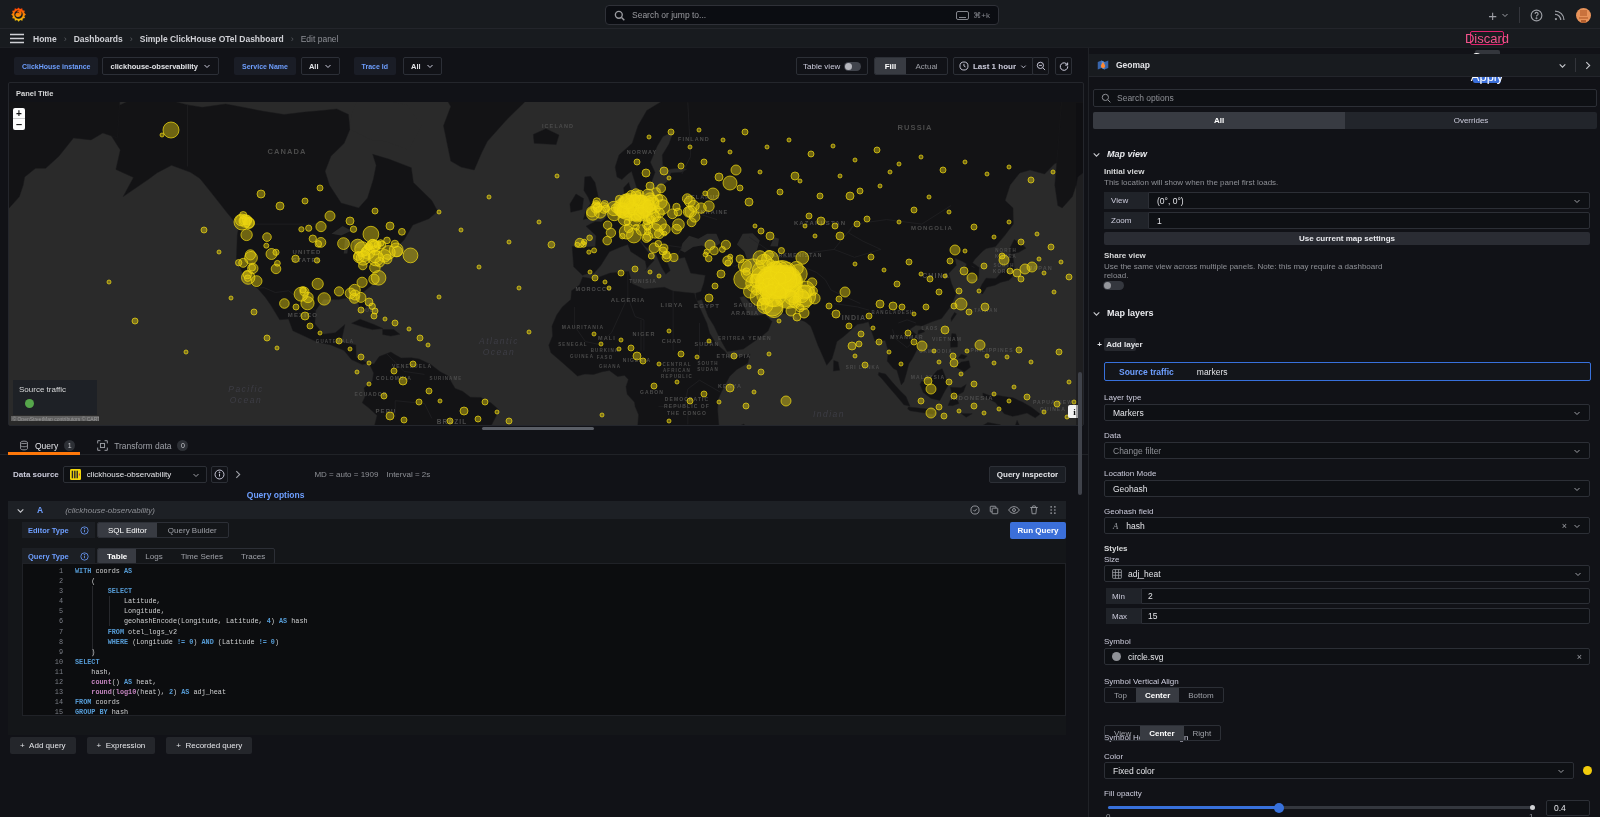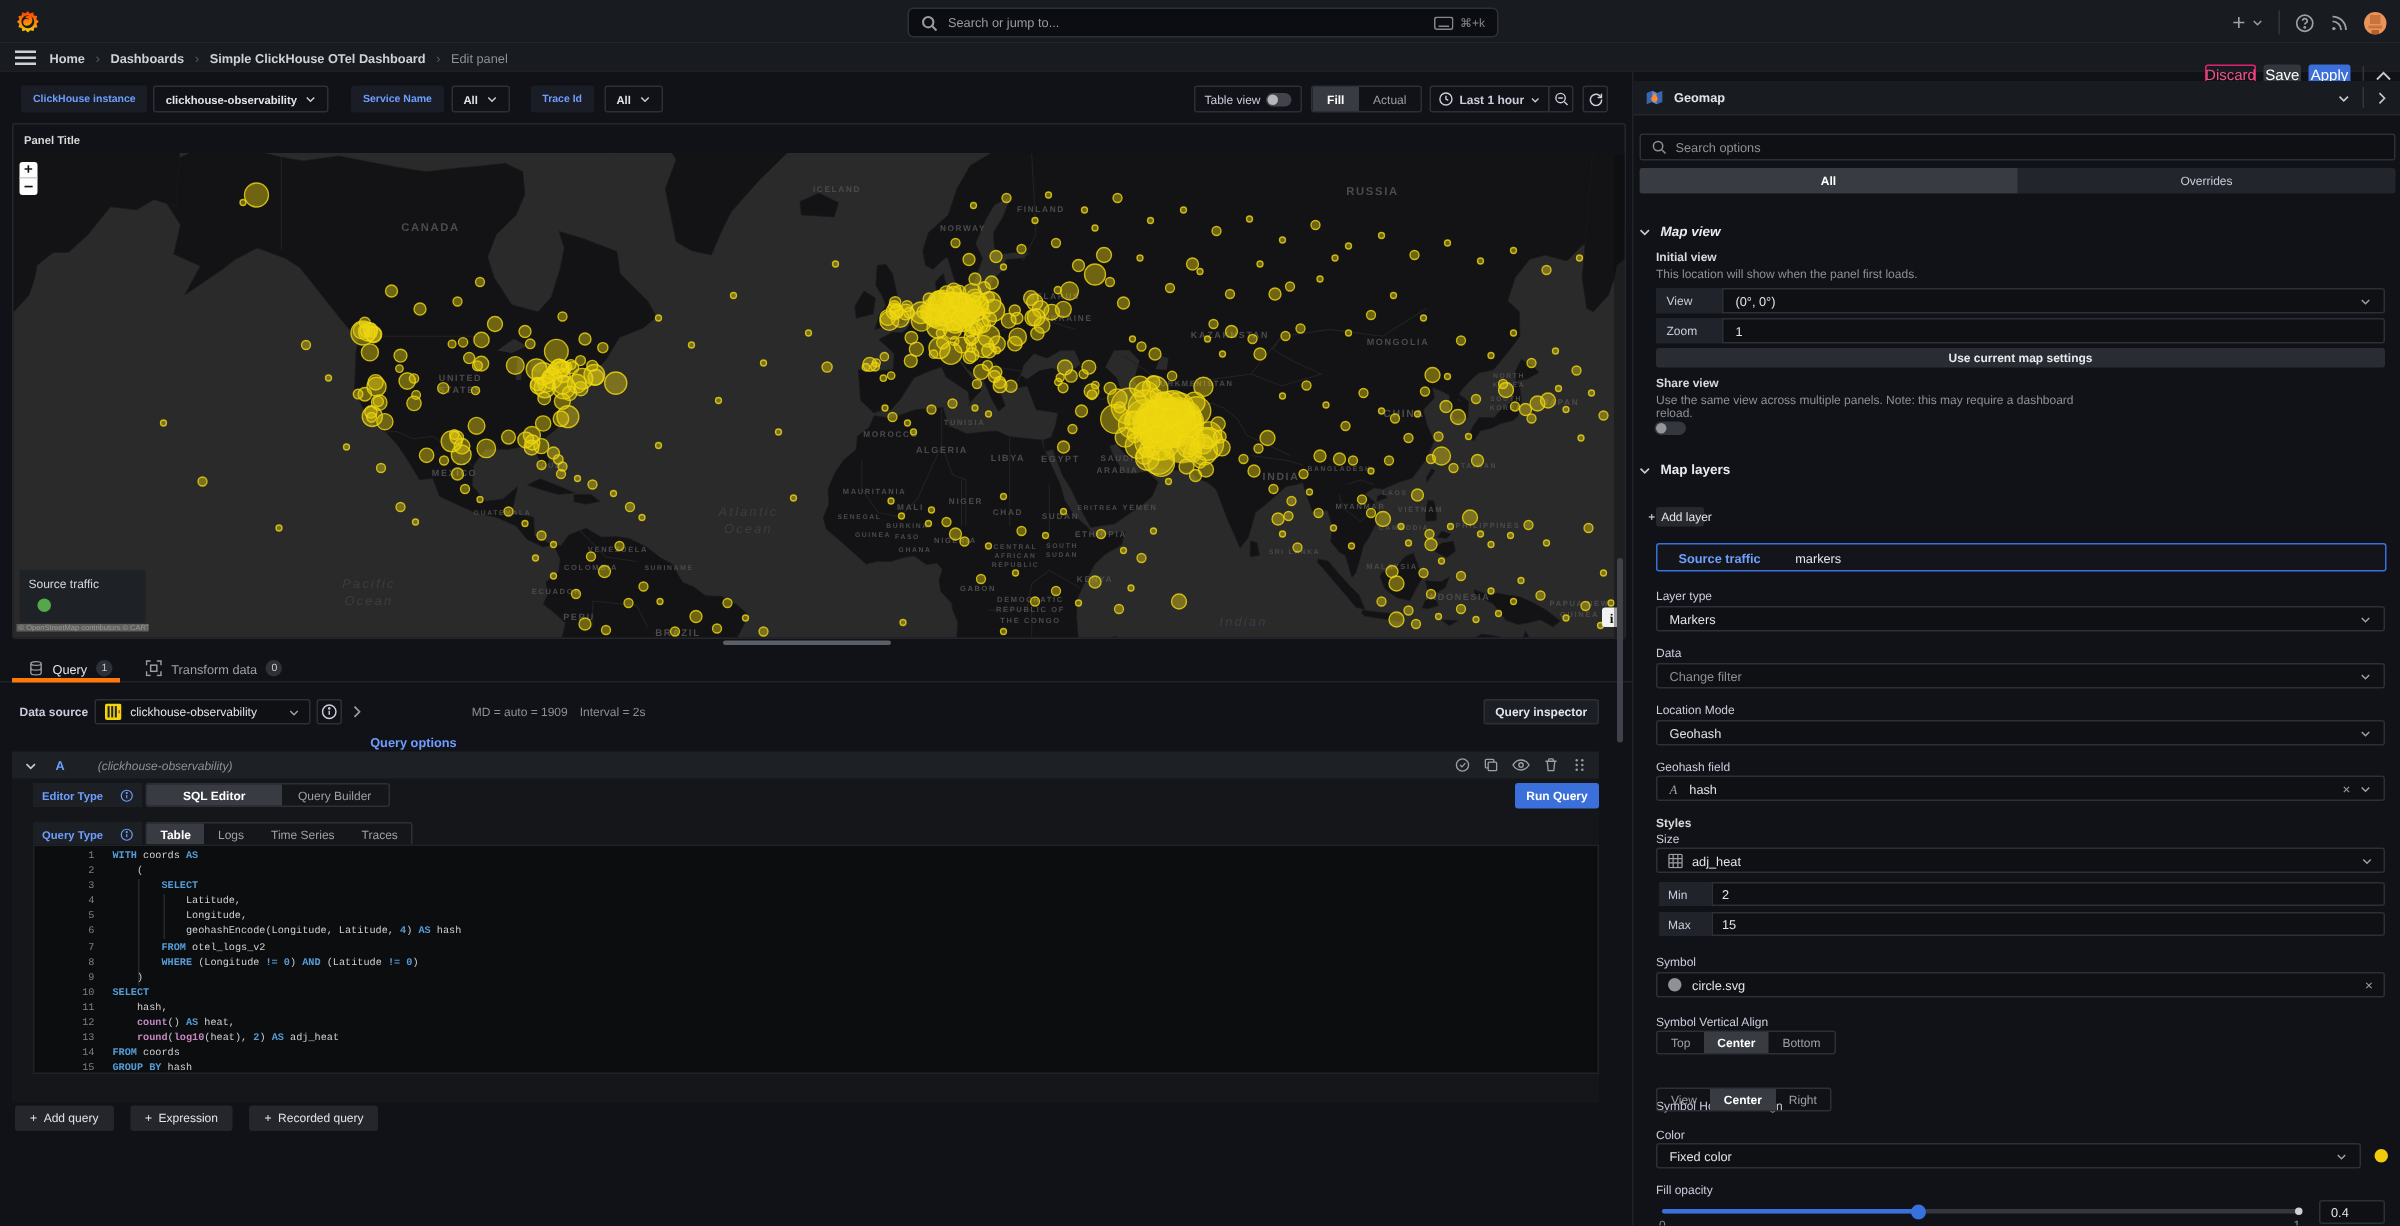--- a/index.html
+++ b/index.html
@@ -66,21 +66,21 @@
 <div class="abs row" style="left:33px;top:31px;height:15px;font-size:8.5px;color:#d0d1d6;font-weight:bold;">
   <span>Home</span>
     <span class="crumb-sep">›</span>
     <span>Dashboards</span>
     <span class="crumb-sep">›</span>
     <span style="font-weight:bold;">Simple ClickHouse OTel Dashboard</span>
     <span class="crumb-sep">›</span>
     <span style="color:#8e9096;font-weight:normal;">Edit panel</span>
 </div>
 <style>.crumb-sep{color:#595b61;margin:0 7px;font-size:9px;font-weight:normal;}</style>
-<div class="abs row" style="left:1470px;top:43px;height:14px;gap:5px;font-size:10px;">
+<div class="abs row" style="left:1470px;top:31px;height:14px;gap:5px;font-size:13px;flex-direction:column;">
   <span style="border:1px solid #e0226e;color:#f3548c;border-radius:2px;width:34px;height:14px;display:flex;align-items:center;justify-content:center;">Discard</span>
   <span style="background:#33363c;color:#fff;border-radius:2px;width:25px;height:14px;display:flex;align-items:center;justify-content:center;">Save</span>
   <span style="background:#3b6fd9;color:#fff;border-radius:2px;width:28px;height:14px;display:flex;align-items:center;justify-content:center;">Apply</span>
   <span style="width:1px;height:12px;background:#33353b;margin-left:3px;"></span>
   <svg style="margin-left:3px" width="10" height="7" viewBox="0 0 16 10" fill="none" stroke="#c7c8cd" stroke-width="2">
       <path d="M1 9 l7-7 7 7"></path>
     </svg>
 </div>
 
 <div class="abs row" style="left:14px;top:57px;height:18px;font-size:8px;">
@@ -961,21 +961,21 @@
 
 <div class="abs row" style="left:22px;top:522px;height:16px;">
   <span class="etlab row">Editor Type
     <svg style="margin-left:auto" width="9" height="9" viewBox="0 0 16 16" fill="none" stroke="#6e9fff" stroke-width="1.4">
         <circle cx="8" cy="8" r="6.5"></circle>
         <path d="M8 7 v4"></path>
         <circle cx="8" cy="4.8" r="0.6" fill="#6e9fff"></circle>
       </svg>
   </span>
   <span class="bd row" style="margin-left:2px;height:16px;overflow:hidden;">
-    <span style="background:#383b42;color:#fff;font-weight:bold;height:16px;display:flex;align-items:center;padding:0 24px;font-size:8px;">SQL Editor</span>
+    <span style="background:#383b42;color:#fff;font-weight:normal;height:16px;display:flex;align-items:center;padding:0 10px;font-size:8px;">SQL Editor</span>
     <span style="color:#9ea0a7;height:16px;display:flex;align-items:center;padding:0 11px;font-size:8px;">Query Builder</span>
   </span>
 </div>
 <style>.etlab{width:73px;height:16px;background:#1c1f24;color:#6e9fff;font-weight:bold;font-size:7.5px;padding:0 6px;display:flex;align-items:center;justify-content:space-between;white-space:nowrap;}</style>
 <div class="abs row" style="left:1010px;top:522px;width:56px;height:17px;background:#3b6fd9;border-radius:2px;justify-content:center;">
     <span style="color:#fff;font-size:8px;font-weight:bold;">Run Query</span>
   </div>
 
 <div class="abs row" style="left:22px;top:542px;height:28px;">
   <span class="etlab row">Query Type
@@ -1101,21 +1101,21 @@
 <div class="abs" style="left:1103px;top:281px;width:21px;height:9px;border-radius:5px;background:#34373e;">
     <span style="position:absolute;left:1px;top:1px;width:7px;height:7px;border-radius:50%;background:#94969c;"></span>
   </div>
 
 <div class="abs row" style="left:1092px;top:308px;gap:6px;">
   <svg width="9" height="9" viewBox="0 0 16 16" fill="none" stroke="#c7c8cd" stroke-width="2">
       <path d="M3 6 l5 5 5-5"></path>
     </svg>
   <span style="color:#e9eaee;font-weight:bold;font-size:9px;">Map layers</span>
 </div>
-<div class="abs row" style="left:1104px;top:338px;width:32px;height:13px;background:#26282e;border-radius:2px;justify-content:center;">
+<div class="abs row" style="left:1104px;top:338px;width:32px;height:13px;background:#26282e;border-radius:2px;justify-content:center;font-weight:bold;">
     <span style="font-size:8px;color:#e3e4e8;white-space:nowrap;">+&nbsp; Add layer</span>
   </div>
 <div class="abs row" style="left:1104px;top:362px;width:487px;height:19px;border:1px solid #3871dc;border-radius:2px;background:#13151a;">
   <span style="color:#6e9fff;font-size:8.5px;font-weight:bold;margin-left:14px;">Source traffic</span>
   <span style="color:#e3e4e8;font-size:8.5px;margin-left:23px;">markers</span>
 </div>
 <div class="abs" style="left:1104px;top:393px;font-size:8px;color:#ccccdc;">Layer type</div>
 <div class="abs inp row" style="left:1104px;top:404px;width:486px;height:17px;padding:0 8px;">
     <span style="font-size:8.5px;color:#e3e4e8;">Markers</span>
     <svg style="margin-left:auto" width="8" height="8" viewBox="0 0 16 16" fill="none" stroke="#9d9fa5" stroke-width="2">

